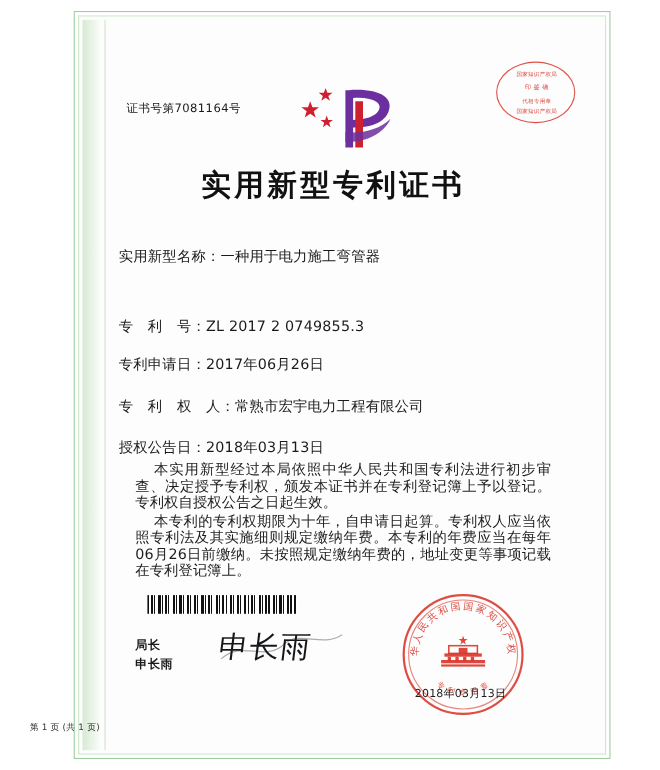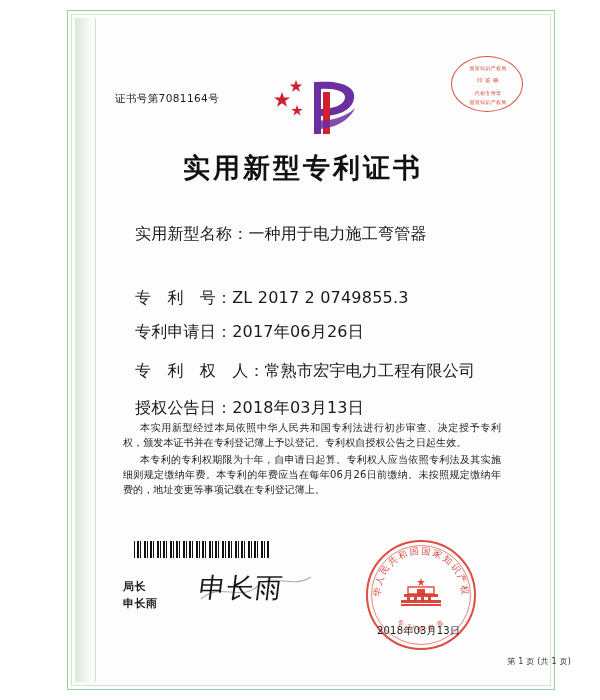--- a/index.html
+++ b/index.html
@@ -135,22 +135,22 @@
     font-family: "DejaVu Serif", "Liberation Serif", serif;
     font-weight: bold;
     font-size: 27px;
     letter-spacing: 3px;
     color: #111111;
   }
 
   
   .field {
     position: absolute;
-    left: 124px;
-    font-size: 16px;
+    left: 97px;
+    font-size: 13px;
     color: #1a1a1a;
     white-space: nowrap;
     letter-spacing: .2px;
   }
   .field .lbl {
     display: inline-block;
   }
   .field .val {
     display: inline-block;
   }
@@ -160,21 +160,21 @@
   .f4 { top: 322px; }
   .f5 { top: 361px; }
   .f6 { top: 398px; }
 
   
   .body-text {
     position: absolute;
     left: 112px;
     top: 420px;
     width: 378px;
-    font-size: 10px;
+    font-size: 13px;
     line-height: 15px;
     color: #1d1d1d;
     text-align: justify;
     letter-spacing: .1px;
   }
   .body-text p {
     margin: 0 0 2px 0;
     text-indent: 17px;
   }
 
@@ -270,24 +270,24 @@
     left: 366px;
     top: 624px;
     font-size: 10px;
     color: #1a1a1a;
     letter-spacing: .2px;
   }
 
   
   .footer {
     position: absolute;
-    left: 4px;
+    left: 16px;
     top: 656px;
     width: 556px;
-    text-align: right;
+    text-align: left;
     font-size: 8px;
     color: #333333;
     letter-spacing: .2px;
   }
 </style>
 </head>
 <body>
 
 <div id="certificate">
 

